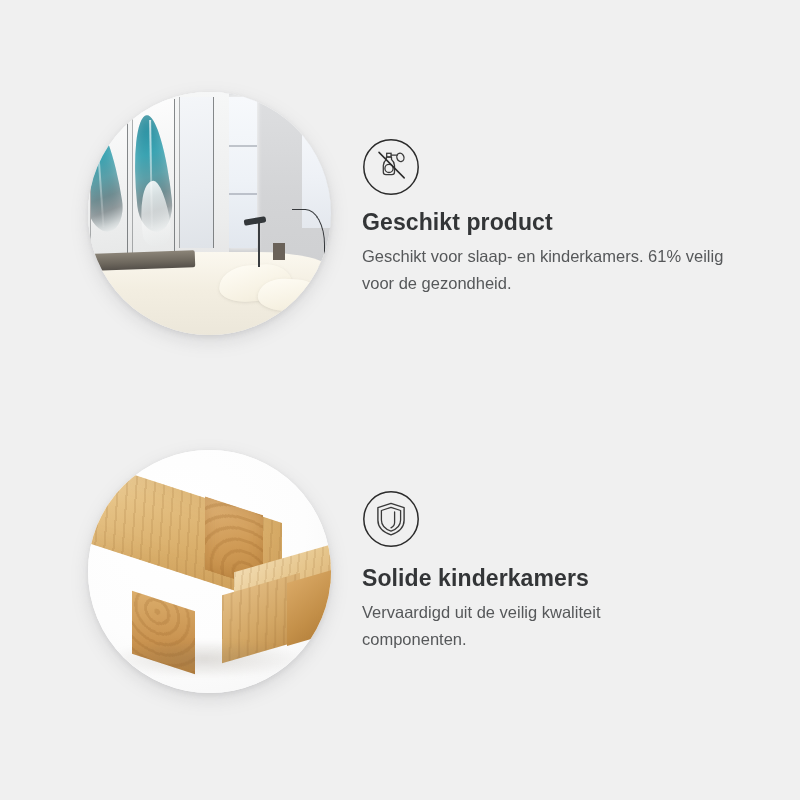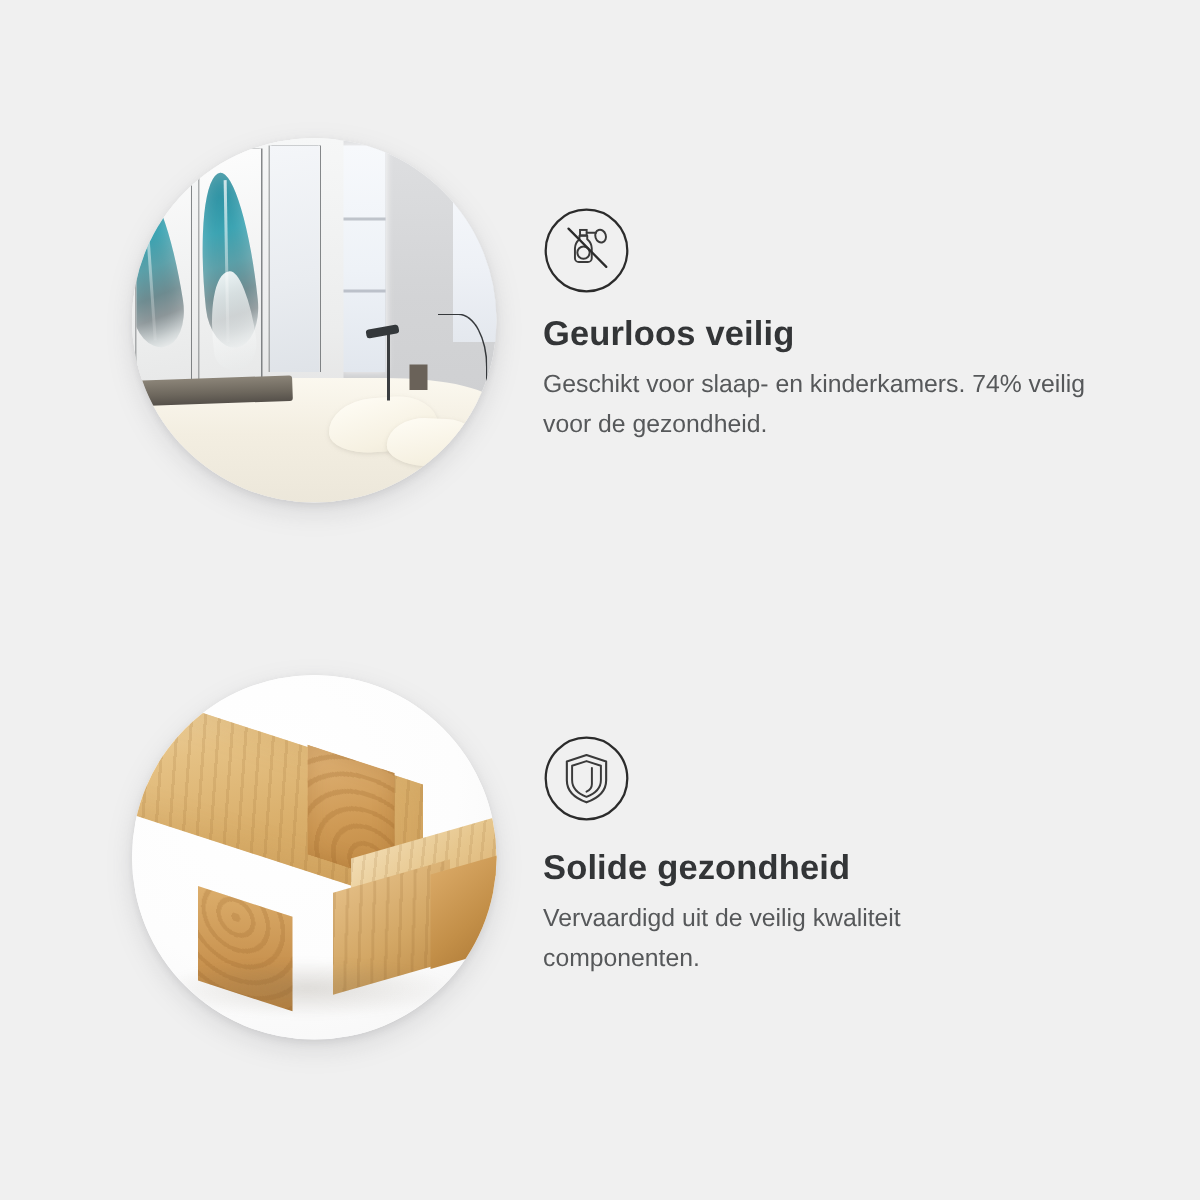--- a/index.html
+++ b/index.html
@@ -397,23 +397,23 @@
           <path d="M29.2 17.1 L35.4 17.1" fill="none" stroke="#3a3a3a" stroke-width="1.3" stroke-linecap="round"></path>
 
           <ellipse cx="38.4" cy="19.4" rx="3.5" ry="4.3" fill="none" stroke="#3a3a3a" stroke-width="1.3" transform="rotate(-18 38.4 19.4)"></ellipse>
 
           <circle cx="27.0" cy="30.4" r="4.1" fill="none" stroke="#3a3a3a" stroke-width="1.3"></circle>
 
           <path d="M17.0 14.4 L42.2 39.9" fill="none" stroke="#2b2b2b" stroke-width="1.5" stroke-linecap="round"></path>
         </svg>
       </div>
 
-      <h2 class="feature-title">Geurloos veilig</h2>
-
-      <p class="feature-desc">Geschikt voor slaap- en kinderkamers. 74% veilig voor de gezondheid.</p>
+      <h2 class="feature-title">Geschikt product</h2>
+
+      <p class="feature-desc">Geschikt voor slaap- en kinderkamers. 61% veilig voor de gezondheid.</p>
     </div>
   </section>
 
   <section class="feature feature--solid">
 
     <div class="photo-wrap">
       <div class="photo">
         <div class="scene-wood">
           <div class="wood-block wb-main-top"></div>
           <div class="wood-block wb-main-front"></div>
@@ -435,19 +435,19 @@
           <circle cx="29" cy="29" r="27.2" fill="none" stroke="#2b2b2b" stroke-width="1.5"></circle>
 
           <path d="M29 13.4 L42.1 17.6 L42.1 30.2 C42.1 37.4 36.3 42.3 29 44.9 C21.7 42.3 15.9 37.4 15.9 30.2 L15.9 17.6 Z" fill="none" stroke="#3a3a3a" stroke-width="1.4" stroke-linejoin="round"></path>
 
           <path d="M29 17.4 L38.6 20.5 L38.6 30.0 C38.6 35.4 34.4 39.2 29 41.2 C23.6 39.2 19.4 35.4 19.4 30.0 L19.4 20.5 Z" fill="none" stroke="#3a3a3a" stroke-width="1.3" stroke-linejoin="round"></path>
 
           <path d="M32.6 21.9 L32.6 32.6 C32.6 35.1 31.1 36.8 29.0 37.8" fill="none" stroke="#3a3a3a" stroke-width="1.3" stroke-linecap="round"></path>
         </svg>
       </div>
 
-      <h2 class="feature-title">Solide gezondheid</h2>
+      <h2 class="feature-title">Solide kinderkamers</h2>
 
       <p class="feature-desc">Vervaardigd uit de veilig kwaliteit componenten.</p>
     </div>
   </section>
 
 </div>
 
 </body></html>

